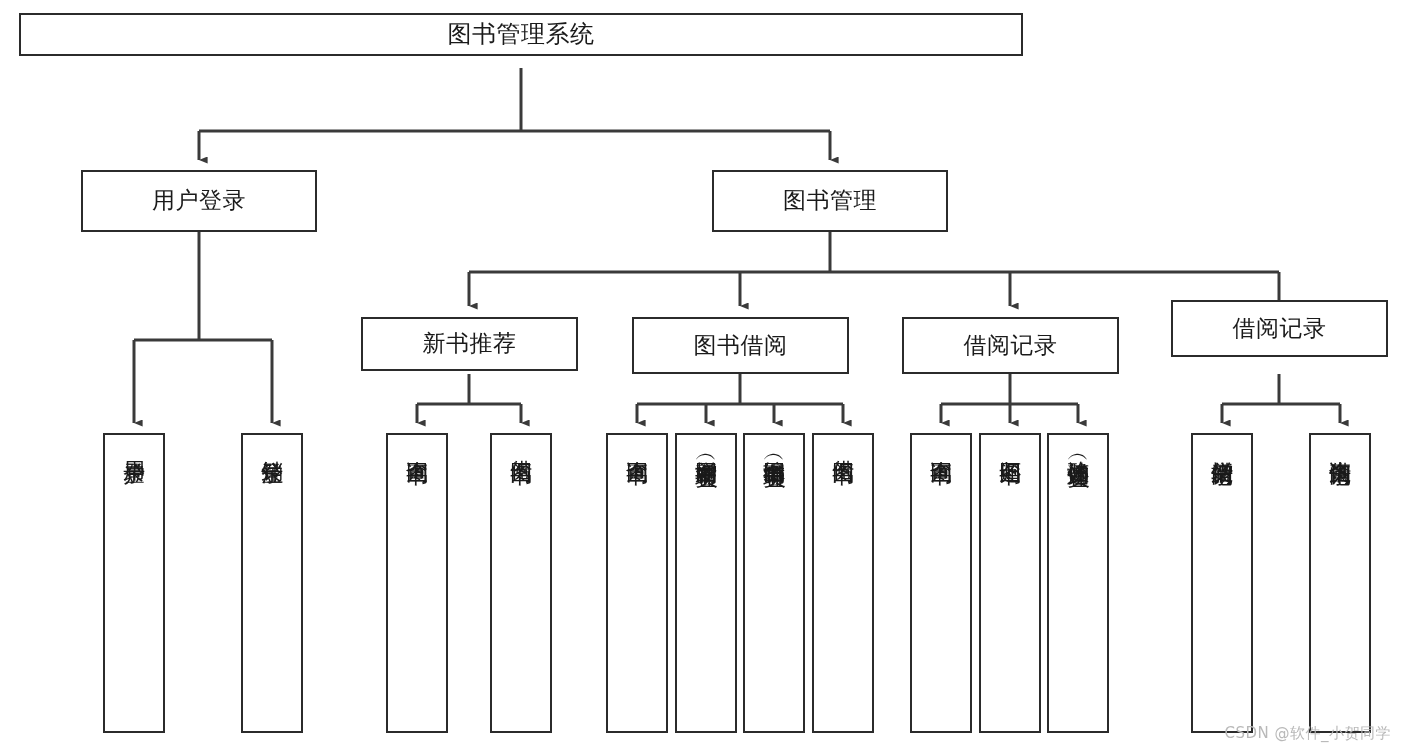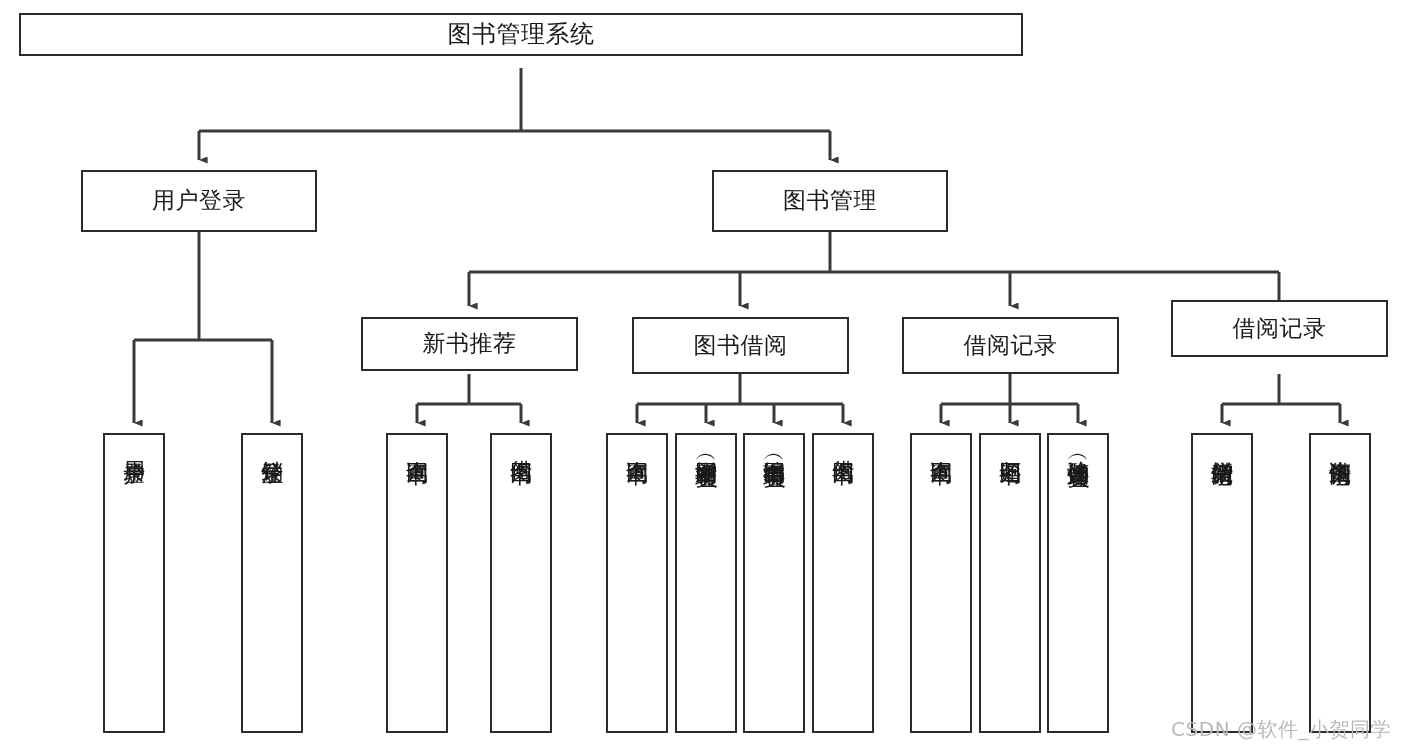--- a/index.html
+++ b/index.html
@@ -63,21 +63,21 @@
     left: 0; top: 0;
     width: 1405px;
     height: 747px;
     pointer-events: none;
   }
   
   #watermark {
     position: absolute;
     right: 14px;
     bottom: 4px;
-    font-size: 20px;
+    font-size: 15px;
     color: #b9b9b9;
     white-space: nowrap;
     letter-spacing: 0.5px;
   }
 </style>
 </head>
 <body>
 
 <div id="diagram-root">
 

